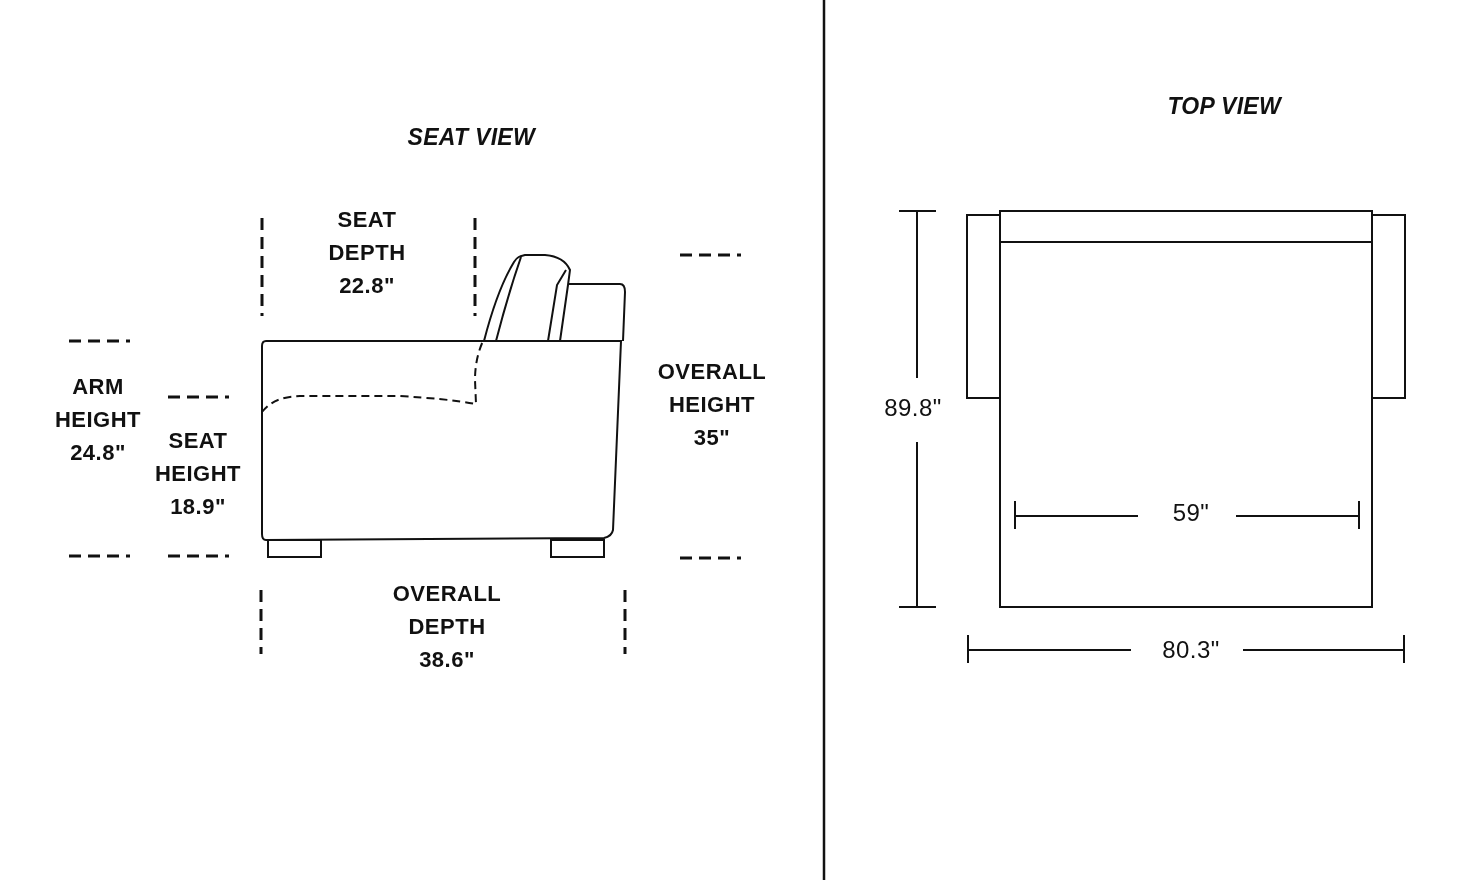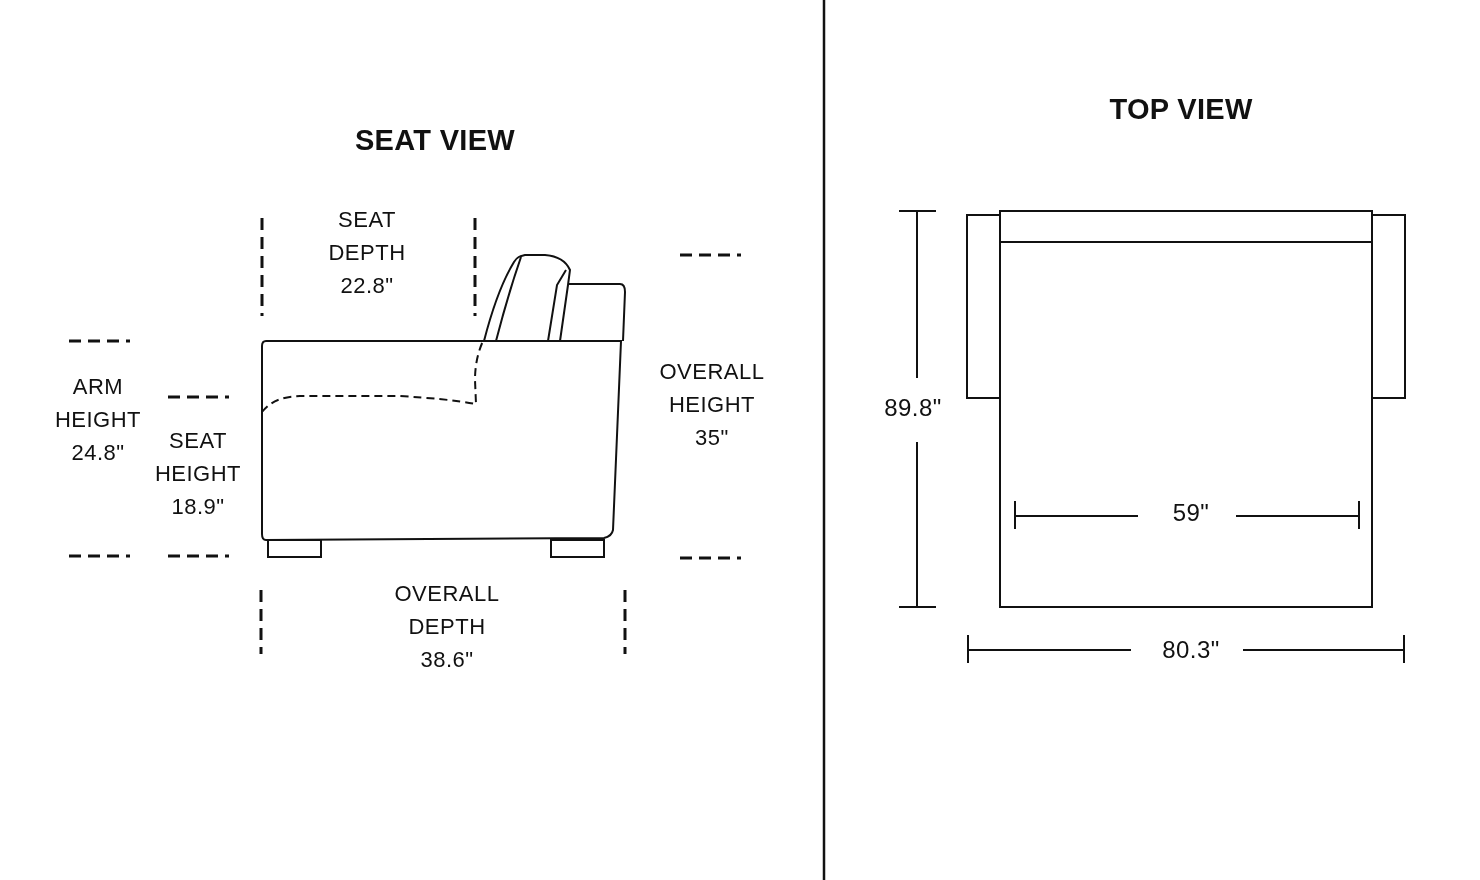--- a/index.html
+++ b/index.html
@@ -1,21 +1,21 @@
 <!DOCTYPE html>
 <html><head>
   <meta charset="utf-8">
   <style>
     html, body { margin:0; padding:0; background:#ffffff; }
     body { width:1480px; height:880px; position:relative; overflow:hidden;
            font-family:"Liberation Sans", "DejaVu Sans", sans-serif; color:#111; }
     svg.art { position:absolute; left:0; top:0; }
-    .title { position:absolute; font-weight:700; font-size:29px; letter-spacing:0.3px; text-align:center; }
+    .title { position:absolute; font-weight:700; font-size:23px; letter-spacing:0.3px; text-align:right;font-style:italic; }
     .lbl { position:absolute; font-size:22px; line-height:33px; text-align:center; letter-spacing:0.5px; }
-    .lbl span { display:block; }
+    .lbl span { display:block;font-weight:bold; }
     .dimtxt { position:absolute; font-size:24px; text-align:center; background:#fff; padding:0 6px; letter-spacing:0.5px; }
   </style>
 </head>
 <body>
 
 <svg class="art" width="1480" height="880" viewBox="0 0 1480 880">
 
   <line x1="824" y1="0" x2="824" y2="880" stroke="#111" stroke-width="2.5"></line>
 
   <g fill="none" stroke="#111" stroke-width="2">

